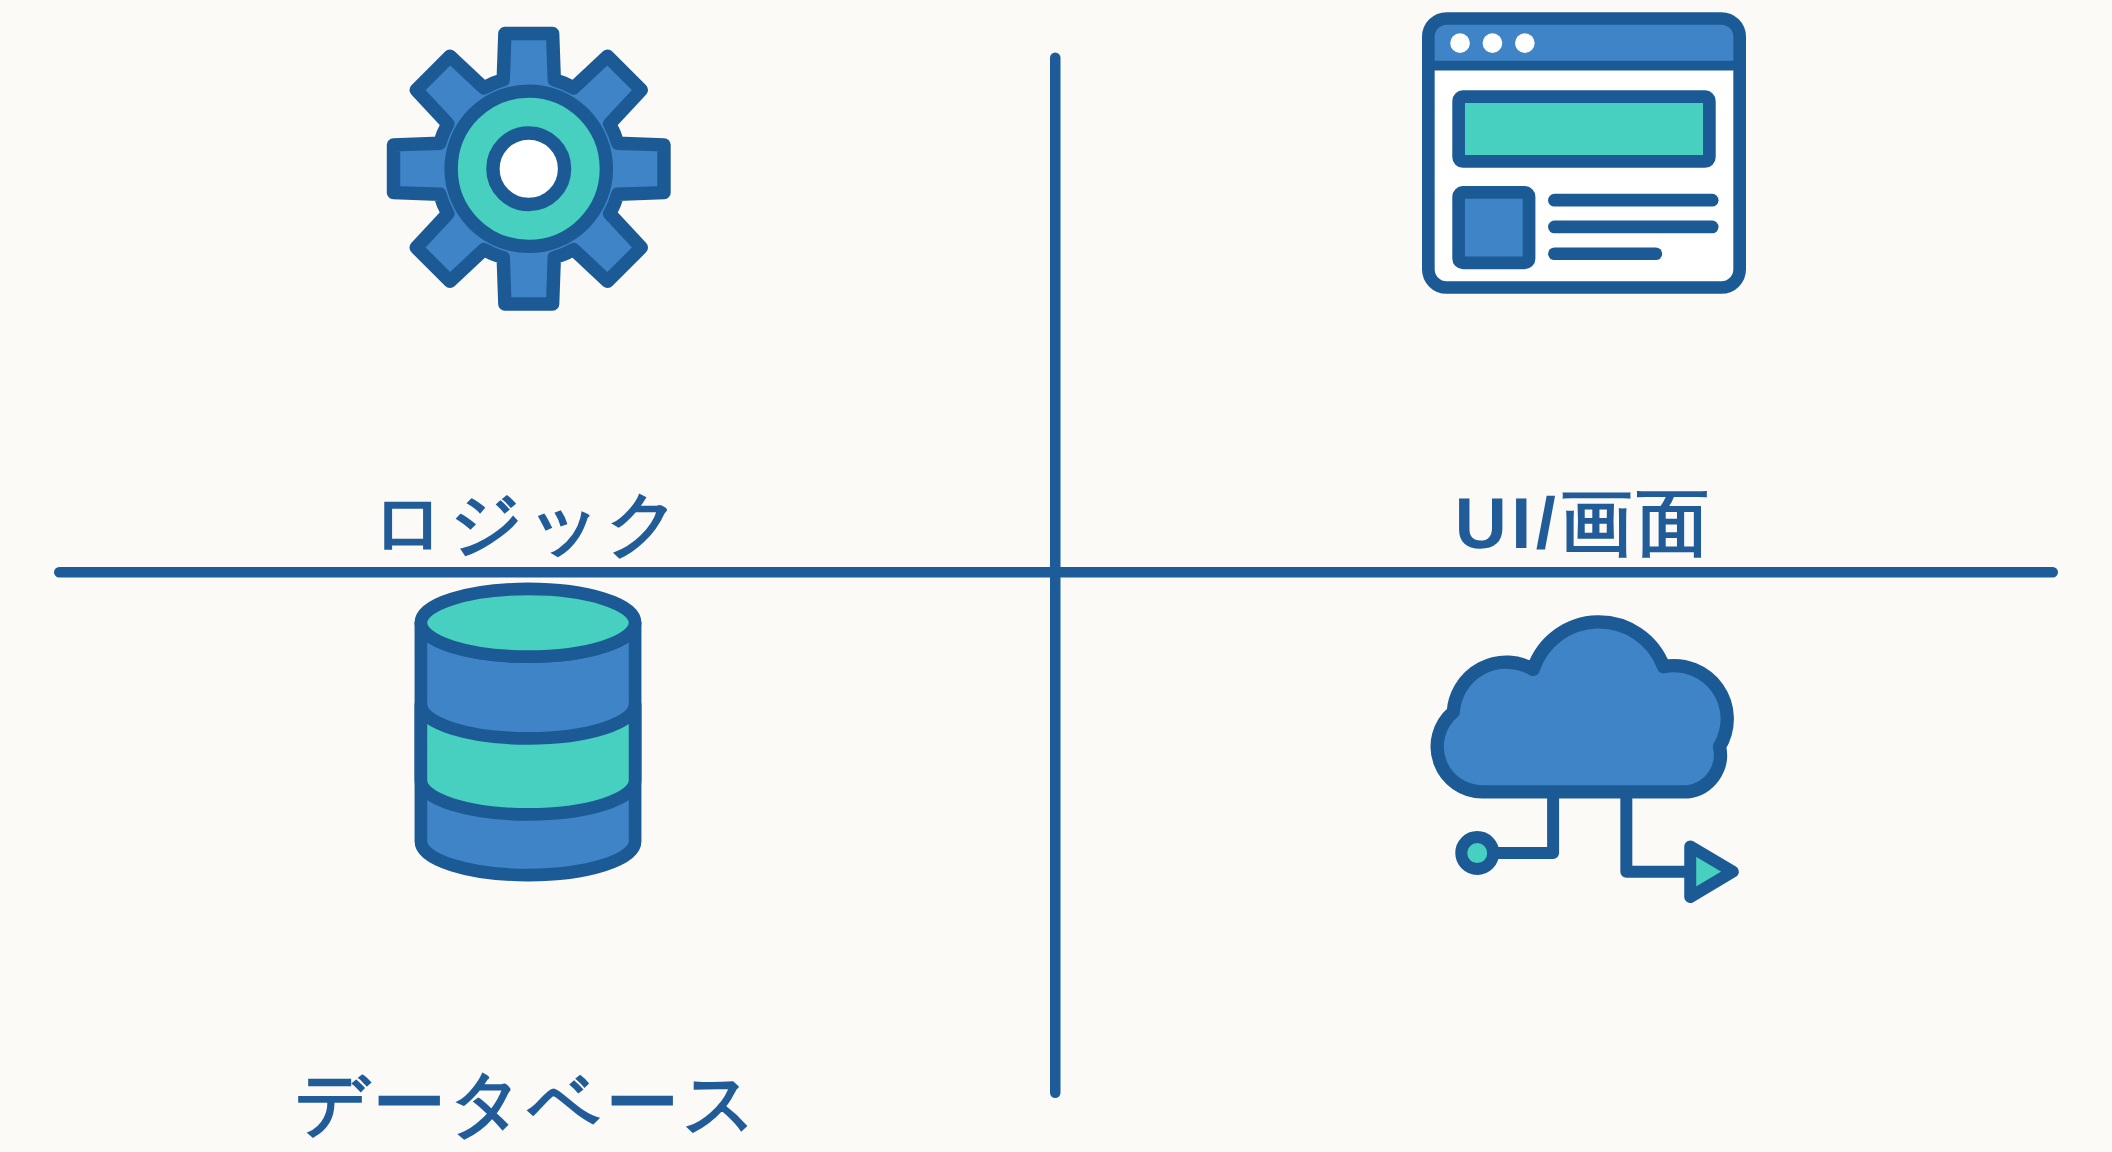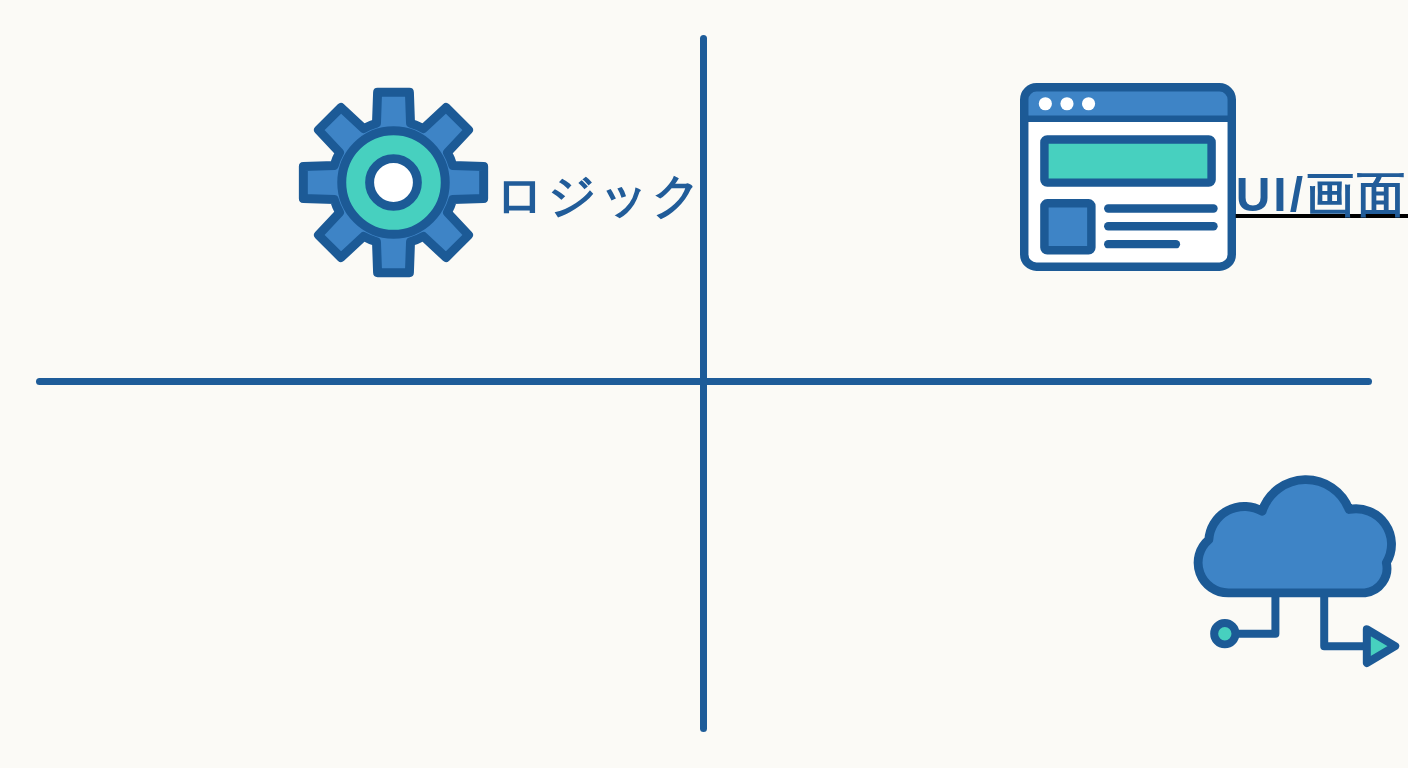--- a/index.html
+++ b/index.html
@@ -21,25 +21,25 @@
   .stage { position: absolute; inset: 0; }
 
   
   .divider { position: absolute; background: var(--divider, #1e5c99); border-radius: 4px; }
   .divider.v { left: 700px; top: 35px; width: 7px; height: 697px; }
   .divider.h { left: 36px; top: 378px; width: 1336px; height: 7px; }
 
   
   .quadrant {
     position: absolute;
-    display: flex; flex-direction: row;
-    align-items: center; justify-content: flex-end;
+    display: flex; flex-direction: column;
+    align-items: center; justify-content: space-between;
   }
   .q-tl { left: 0;     top: 0;     width: 704px; height: 381px; padding-top: 10px; }
-  .q-tr { left: 704px; top: 0;     width: 704px; height: 381px; padding-top: 8px; text-decoration: underline; }
+  .q-tr { left: 704px; top: 0;     width: 704px; height: 381px; padding-top: 8px; }
   .q-bl { left: 0;     top: 381px; width: 704px; height: 387px; padding-top: 6px; }
   .q-br { left: 704px; top: 381px; width: 704px; height: 387px; padding-top: 12px; }
 
   .q-tl .icon-wrap { margin-bottom: 22px; }
   .q-tr .icon-wrap { margin-bottom: 32px; }
   .q-bl .icon-wrap { margin-bottom: 30px; }
   .q-br .icon-wrap { margin-bottom: 28px; }
 
   .q-label {
     font-size: 48px;
@@ -96,20 +96,30 @@
         <rect class="st f-blue" stroke-width="9" x="26" y="128" width="50" height="50" rx="3"></rect>
         <path class="st" stroke-width="9" stroke-linecap="round" d="M94 133.5 H206"></path>
         <path class="st" stroke-width="9" stroke-linecap="round" d="M94 152.5 H206"></path>
         <path class="st" stroke-width="9" stroke-linecap="round" d="M94 171.5 H166"></path>
         <rect class="st" stroke-width="9" x="4.5" y="4.5" width="221" height="191" rx="13"></rect>
       </svg>
     </div>
     <div class="q-label">UI/画面</div>
   </div>
 
+  <div class="quadrant q-bl">
+    <div class="icon-wrap">
+      <svg width="160" height="202" viewBox="0 0 170 215">
+        <path class="st f-blue" stroke-width="9" d="M9 30 L9 185 A76 24 0 0 0 161 185 L161 30 A76 24 0 0 1 9 30 Z"></path>
+        <path class="st f-teal" stroke-width="9" d="M9 88 A76 24 0 0 0 161 88 L161 142 A76 24 0 0 1 9 142 Z"></path>
+        <ellipse class="st f-teal" stroke-width="9" cx="85" cy="30" rx="76" ry="24"></ellipse>
+      </svg>
+    </div>
+    <div class="q-label">データベース</div>
+  </div>
 
   <div class="quadrant q-br">
     <div class="icon-wrap">
       <svg height="213" viewBox="0 0 252 240">
         <path class="st" stroke-width="9" d="M103 150 V198 H60"></path>
         <path class="st" stroke-width="9" d="M158 150 V212 H204"></path>
         <circle class="st f-teal" stroke-width="9" cx="46" cy="198" r="12"></circle>
         <path class="st f-teal" stroke-width="9" d="M206 193 L238 212 L206 231 Z"></path>
         <path class="st f-blue" stroke-width="10" d="M50 152
              A34 34 0 0 1 28 92

